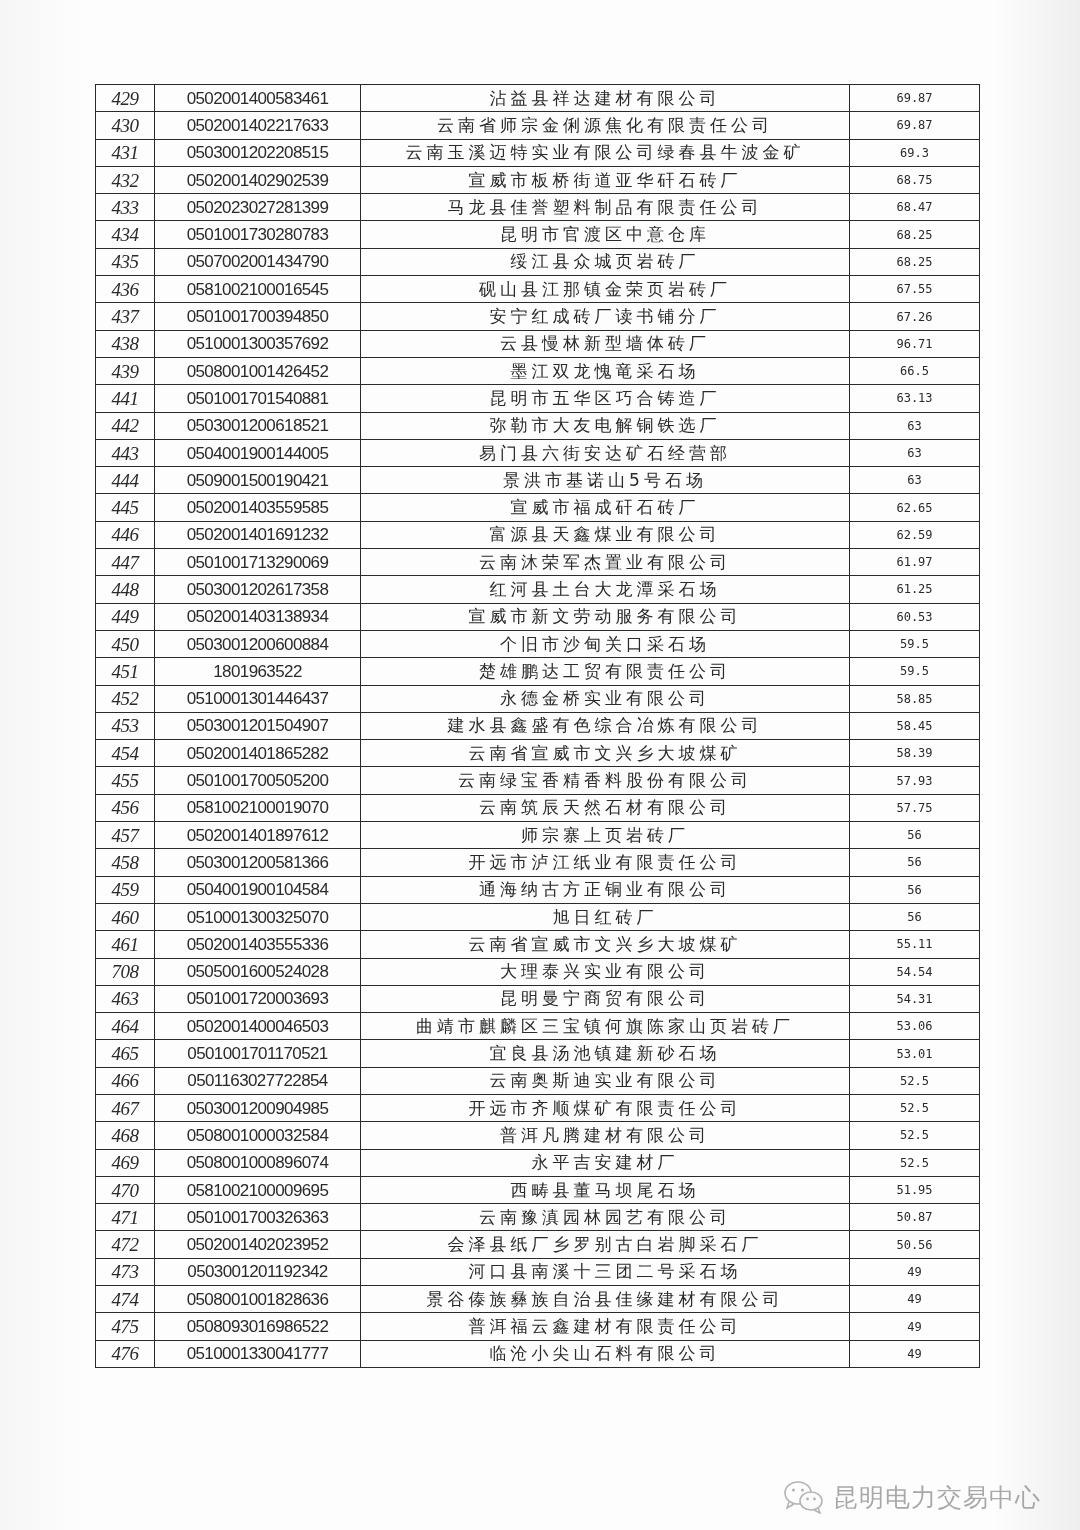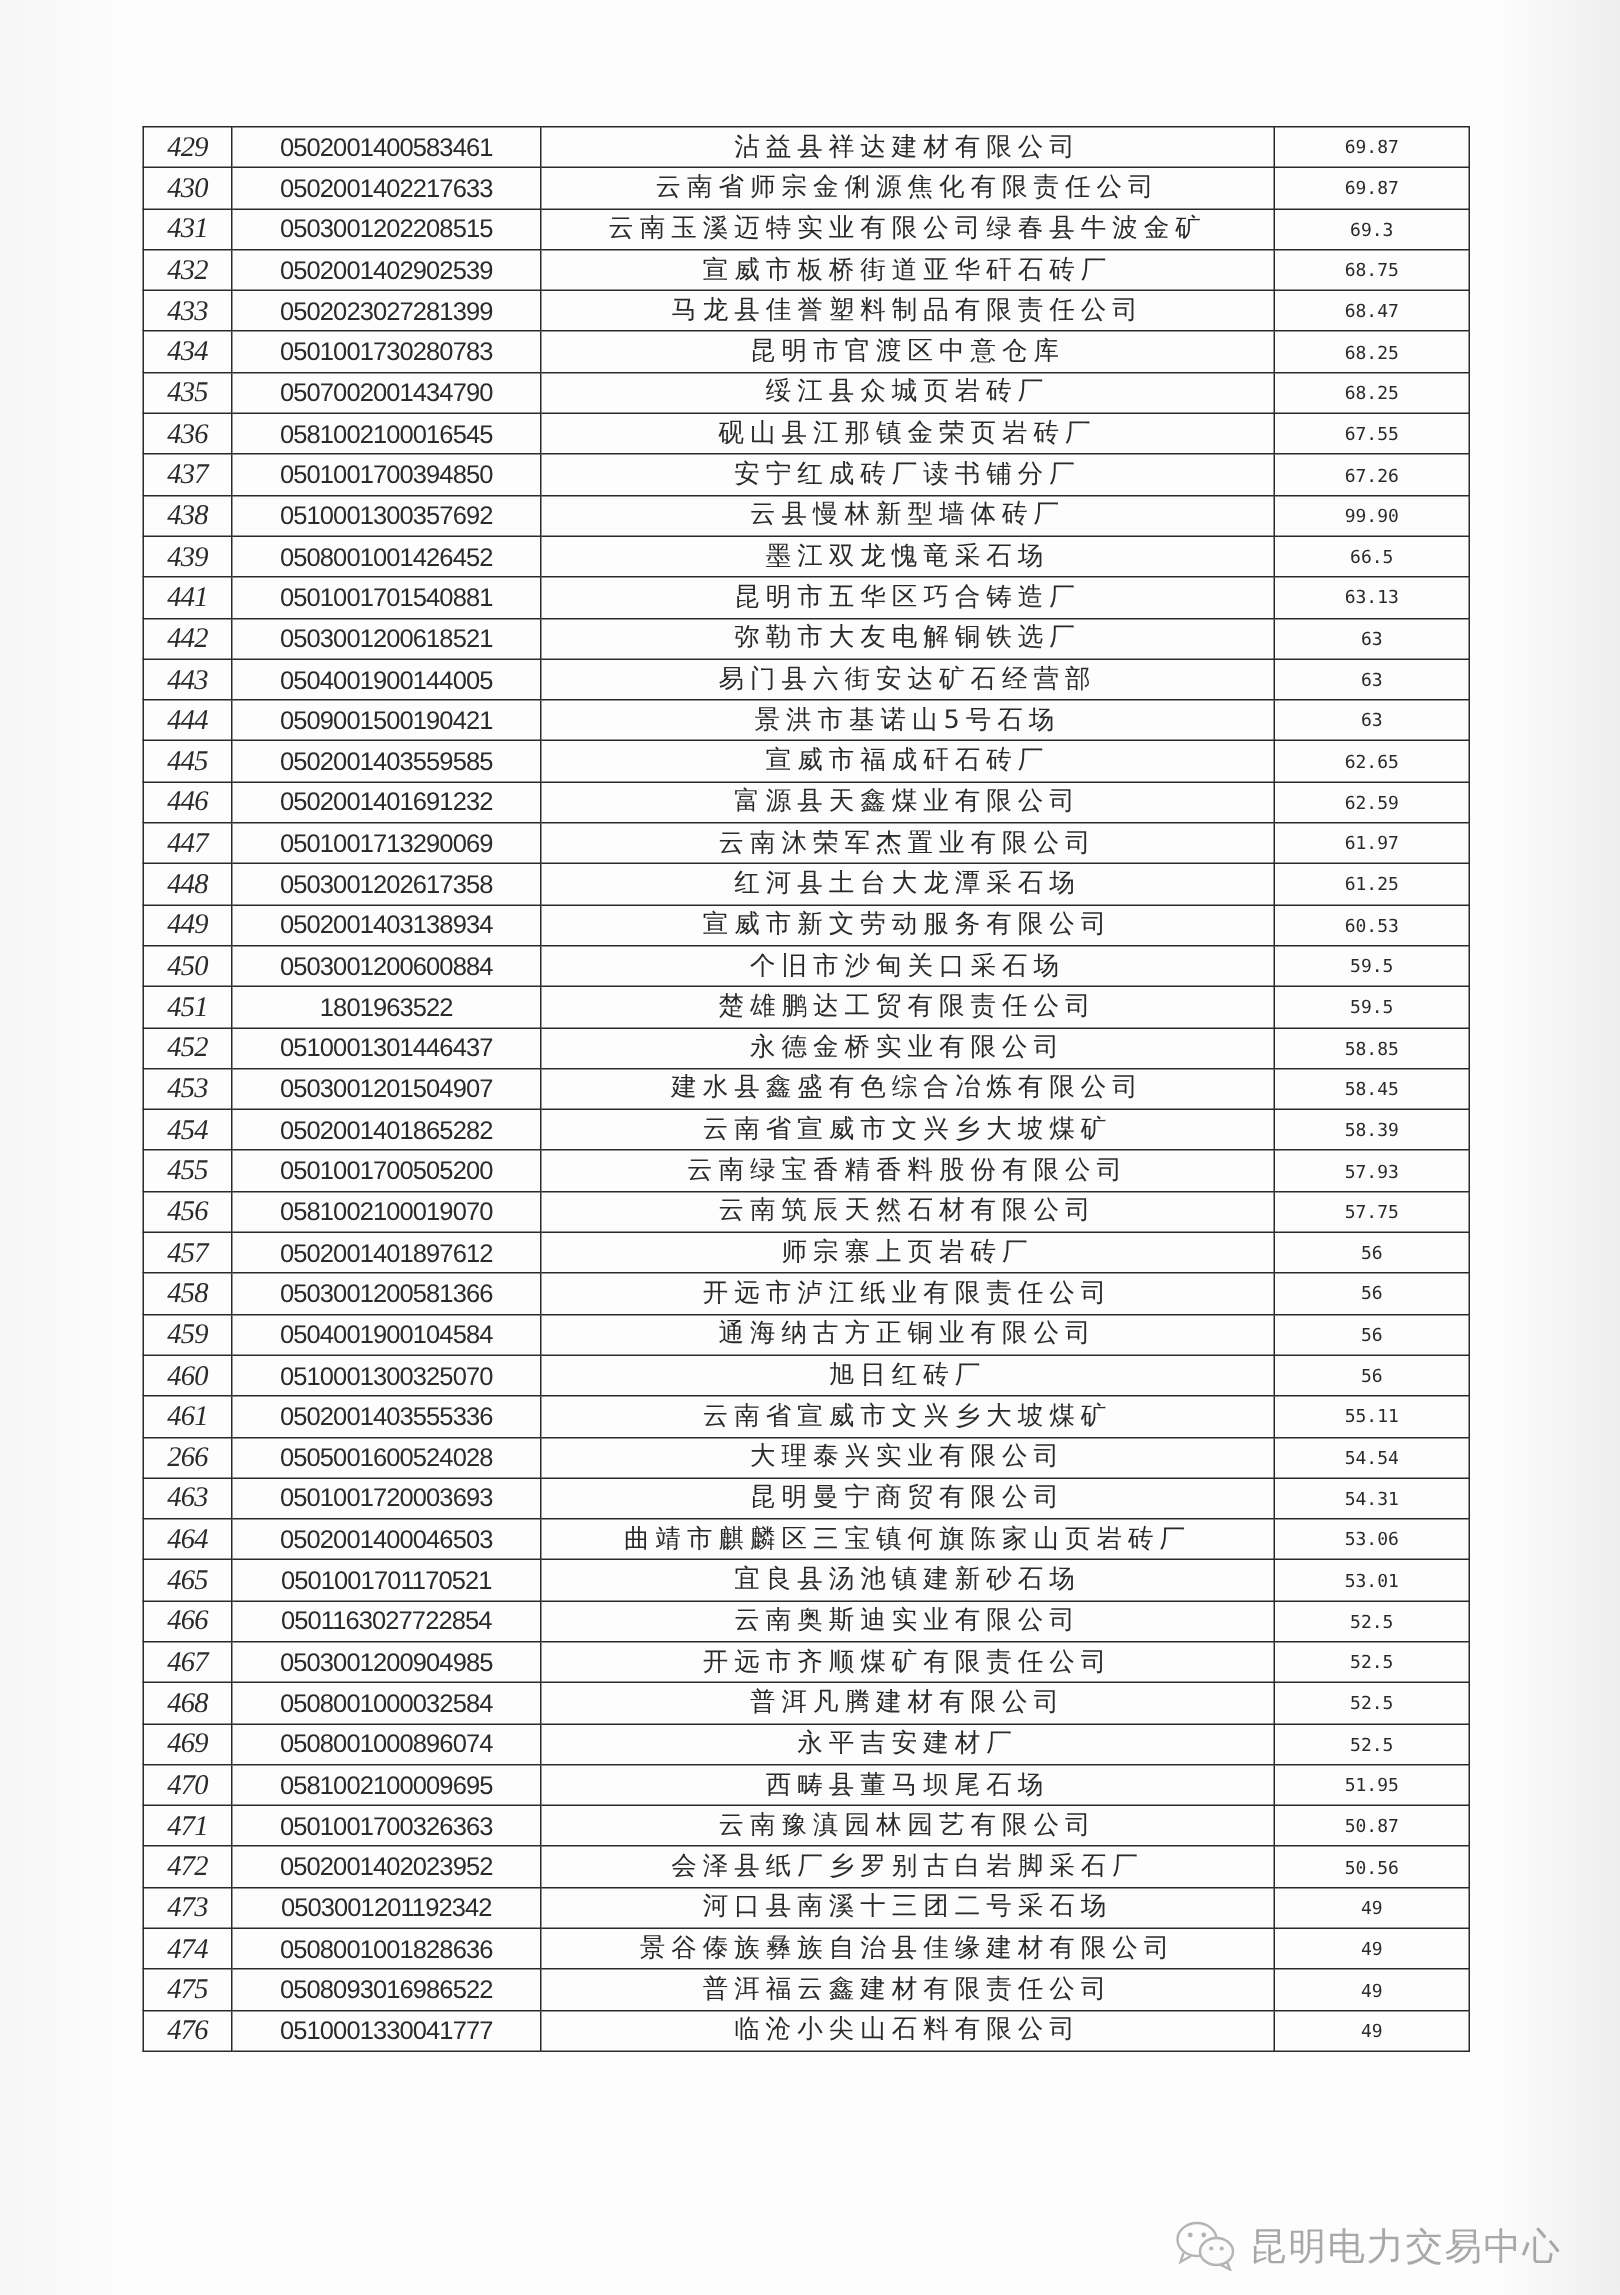--- a/index.html
+++ b/index.html
@@ -144,21 +144,21 @@
         <tr>
     <td class="no">437</td>
     <td class="code">0501001700394850</td>
     <td class="name">安宁红成砖厂读书铺分厂</td>
     <td class="val">67.26</td>
   </tr>
         <tr>
     <td class="no">438</td>
     <td class="code">0510001300357692</td>
     <td class="name">云县慢林新型墙体砖厂</td>
-    <td class="val">99.90</td>
+    <td class="val">96.71</td>
   </tr>
         <tr>
     <td class="no">439</td>
     <td class="code">0508001001426452</td>
     <td class="name">墨江双龙愧竜采石场</td>
     <td class="val">66.5</td>
   </tr>
         <tr>
     <td class="no">441</td>
     <td class="code">0501001701540881</td>
@@ -279,21 +279,21 @@
     <td class="name">旭日红砖厂</td>
     <td class="val">56</td>
   </tr>
         <tr>
     <td class="no">461</td>
     <td class="code">0502001403555336</td>
     <td class="name">云南省宣威市文兴乡大坡煤矿</td>
     <td class="val">55.11</td>
   </tr>
         <tr>
-    <td class="no">266</td>
+    <td class="no">708</td>
     <td class="code">0505001600524028</td>
     <td class="name">大理泰兴实业有限公司</td>
     <td class="val">54.54</td>
   </tr>
         <tr>
     <td class="no">463</td>
     <td class="code">0501001720003693</td>
     <td class="name">昆明曼宁商贸有限公司</td>
     <td class="val">54.31</td>
   </tr>

